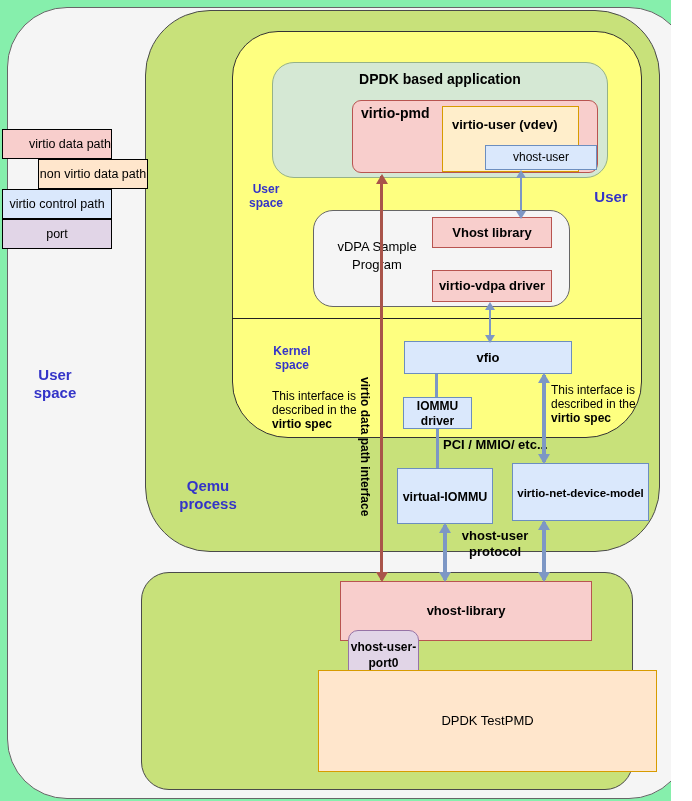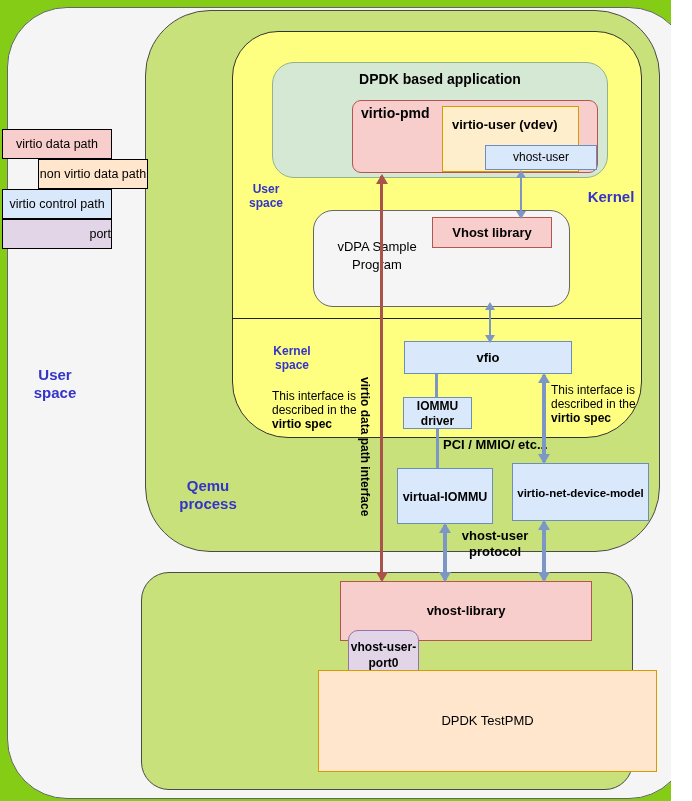--- a/index.html
+++ b/index.html
@@ -1,17 +1,17 @@
 <!DOCTYPE html>
 <html style="--gray-fill: #f5f5f5; --gray-border: #666666; --green-fill: #c8e17a; --yellow-fill: #feff80; --pale-green-fill: #d5e8d4; --pale-green-border: #96b287; --pink-fill: #f8cecc; --pink-border: #b85450; --cream-fill: #ffeecb; --orange-fill: #ffe6cc; --orange-border: #d79b00; --blue-fill: #dae8fc; --blue-border: #6c8ebf; --purple-fill: #e1d5e7; --purple-border: #9673a6; --label-blue: #3434c8; --arrow-red: #a9544a; --arrow-blue: #7d97c5;"><head>
 <meta charset="utf-8">
 <style>
   html,body{margin:0;padding:0;background:#ffffff;}
   body{font-family:"Liberation Sans","DejaVu Sans",sans-serif;}
-  .canvas{position:relative;width:671px;height:801px;background:#84cc16;overflow:hidden;}
+  .canvas{position:relative;width:671px;height:801px;background:#86efac;overflow:hidden;}
   .abs{position:absolute;box-sizing:border-box;}
 
   
   .outer-gray{background:var(--gray-fill);border:1px solid var(--gray-border);border-radius:60px;}
   .green{background:var(--green-fill);border:1px solid #4a4a4a;}
   .yellow{background:var(--yellow-fill);border:1px solid #333;}
   .pale-green{background:var(--pale-green-fill);border:1px solid var(--pale-green-border);}
   .pink{background:var(--pink-fill);border:1px solid var(--pink-border);}
   .cream{background:var(--cream-fill);border:1px solid var(--orange-border);}
   .orange{background:var(--orange-fill);border:1px solid var(--orange-border);margin-left:36px;}
@@ -63,28 +63,29 @@
 
   <div class="abs pink" style="left:352px;top:100px;width:246px;height:73px;border-radius:9px;"></div>
   <div class="abs bold" style="left:361px;top:105px;font-size:14px;">virtio-pmd</div>
 
   <div class="abs cream" style="left:442px;top:106px;width:137px;height:66px;"></div>
   <div class="abs bold" style="left:452px;top:117px;font-size:13px;">virtio-user (vdev)</div>
 
   <div class="abs blue ctr" style="left:465px;top:145px;width:112px;height:25px;line-height:23px;font-size:12px;margin-left:20px;">vhost-user</div>
 
   <div class="abs blue-label" style="left:240px;top:182px;width:52px;font-size:12px;">User space</div>
-  <div class="abs blue-label" style="left:583px;top:188px;width:56px;font-size:15px;">Kernel</div>
+  <div class="abs blue-label" style="left:583px;top:188px;width:56px;font-size:15px;">User</div>
   <div class="abs blue-label" style="left:262px;top:344px;width:60px;font-size:12px;">Kernel space</div>
 
   <div class="abs grayb" style="left:313px;top:210px;width:257px;height:97px;border-radius:20px;"></div>
   <div class="abs ctr" style="left:322px;top:238px;width:110px;font-size:13px;line-height:1.35;">vDPA Sample Program</div>
 
   <div class="abs pink ctr bold" style="left:432px;top:217px;width:120px;height:31px;line-height:29px;font-size:13px;">Vhost library</div>
 
+  <div class="abs pink ctr bold" style="left:432px;top:270px;width:120px;height:32px;line-height:30px;font-size:13px;">virtio-vdpa driver</div>
 
   <div class="abs blue ctr bold" style="left:404px;top:341px;width:168px;height:33px;line-height:31px;font-size:13px;">vfio</div>
 
   <div class="abs blue ctr bold" style="left:403px;top:397px;width:69px;height:32px;font-size:12px;line-height:1.25;padding-top:1px;">IOMMU driver</div>
 
   <div class="spec-note" style="left:272px;top:389px;width:95px;">
     <span>This interface is</span><br>
     <span>described in the</span><br>
     <span class="bold">virtio spec</span>
   </div>
@@ -106,24 +107,24 @@
 
   <div class="abs blue-label" style="left:170px;top:477px;width:76px;font-size:15px;">Qemu process</div>
 
   <div class="abs purple ctr bold" style="left:348px;top:630px;width:71px;height:53px;border-radius:10px;font-size:12px;line-height:1.3;padding-top:9px;">vhost-user-port0</div>
 
   <div class="abs orange ctr" style="left:282px;top:670px;width:339px;height:102px;line-height:100px;font-size:13px;">DPDK TestPMD</div>
 
   <div class="abs blue-label" style="left:25px;top:366px;width:60px;font-size:15px;">User space</div>
 
   <div>
-    <div class="legend-item pink" style="top:129px;">virtio data path</div>
+    <div class="legend-item pink" style="top:129px;text-align:right;">virtio data path</div>
     <div class="legend-item orange" style="top:159px;">non virtio data path</div>
     <div class="legend-item blue" style="top:189px;">virtio control path</div>
-    <div class="legend-item purple" style="top:219px;text-align:right;">port</div>
+    <div class="legend-item purple" style="top:219px;">port</div>
   </div>
 
   <div class="arr red head-t head-b" style="left:380px;top:176px;width:3px;height:404px;"></div>
 
   <div class="arr thin head-t head-b" style="left:520px;top:172px;width:2px;height:45px;"></div>
 
   <div class="arr thin head-t head-b" style="left:489px;top:304px;width:2px;height:37px;"></div>
 
   <div class="arr" style="left:435px;top:374px;width:3px;height:23px;"></div>
 

